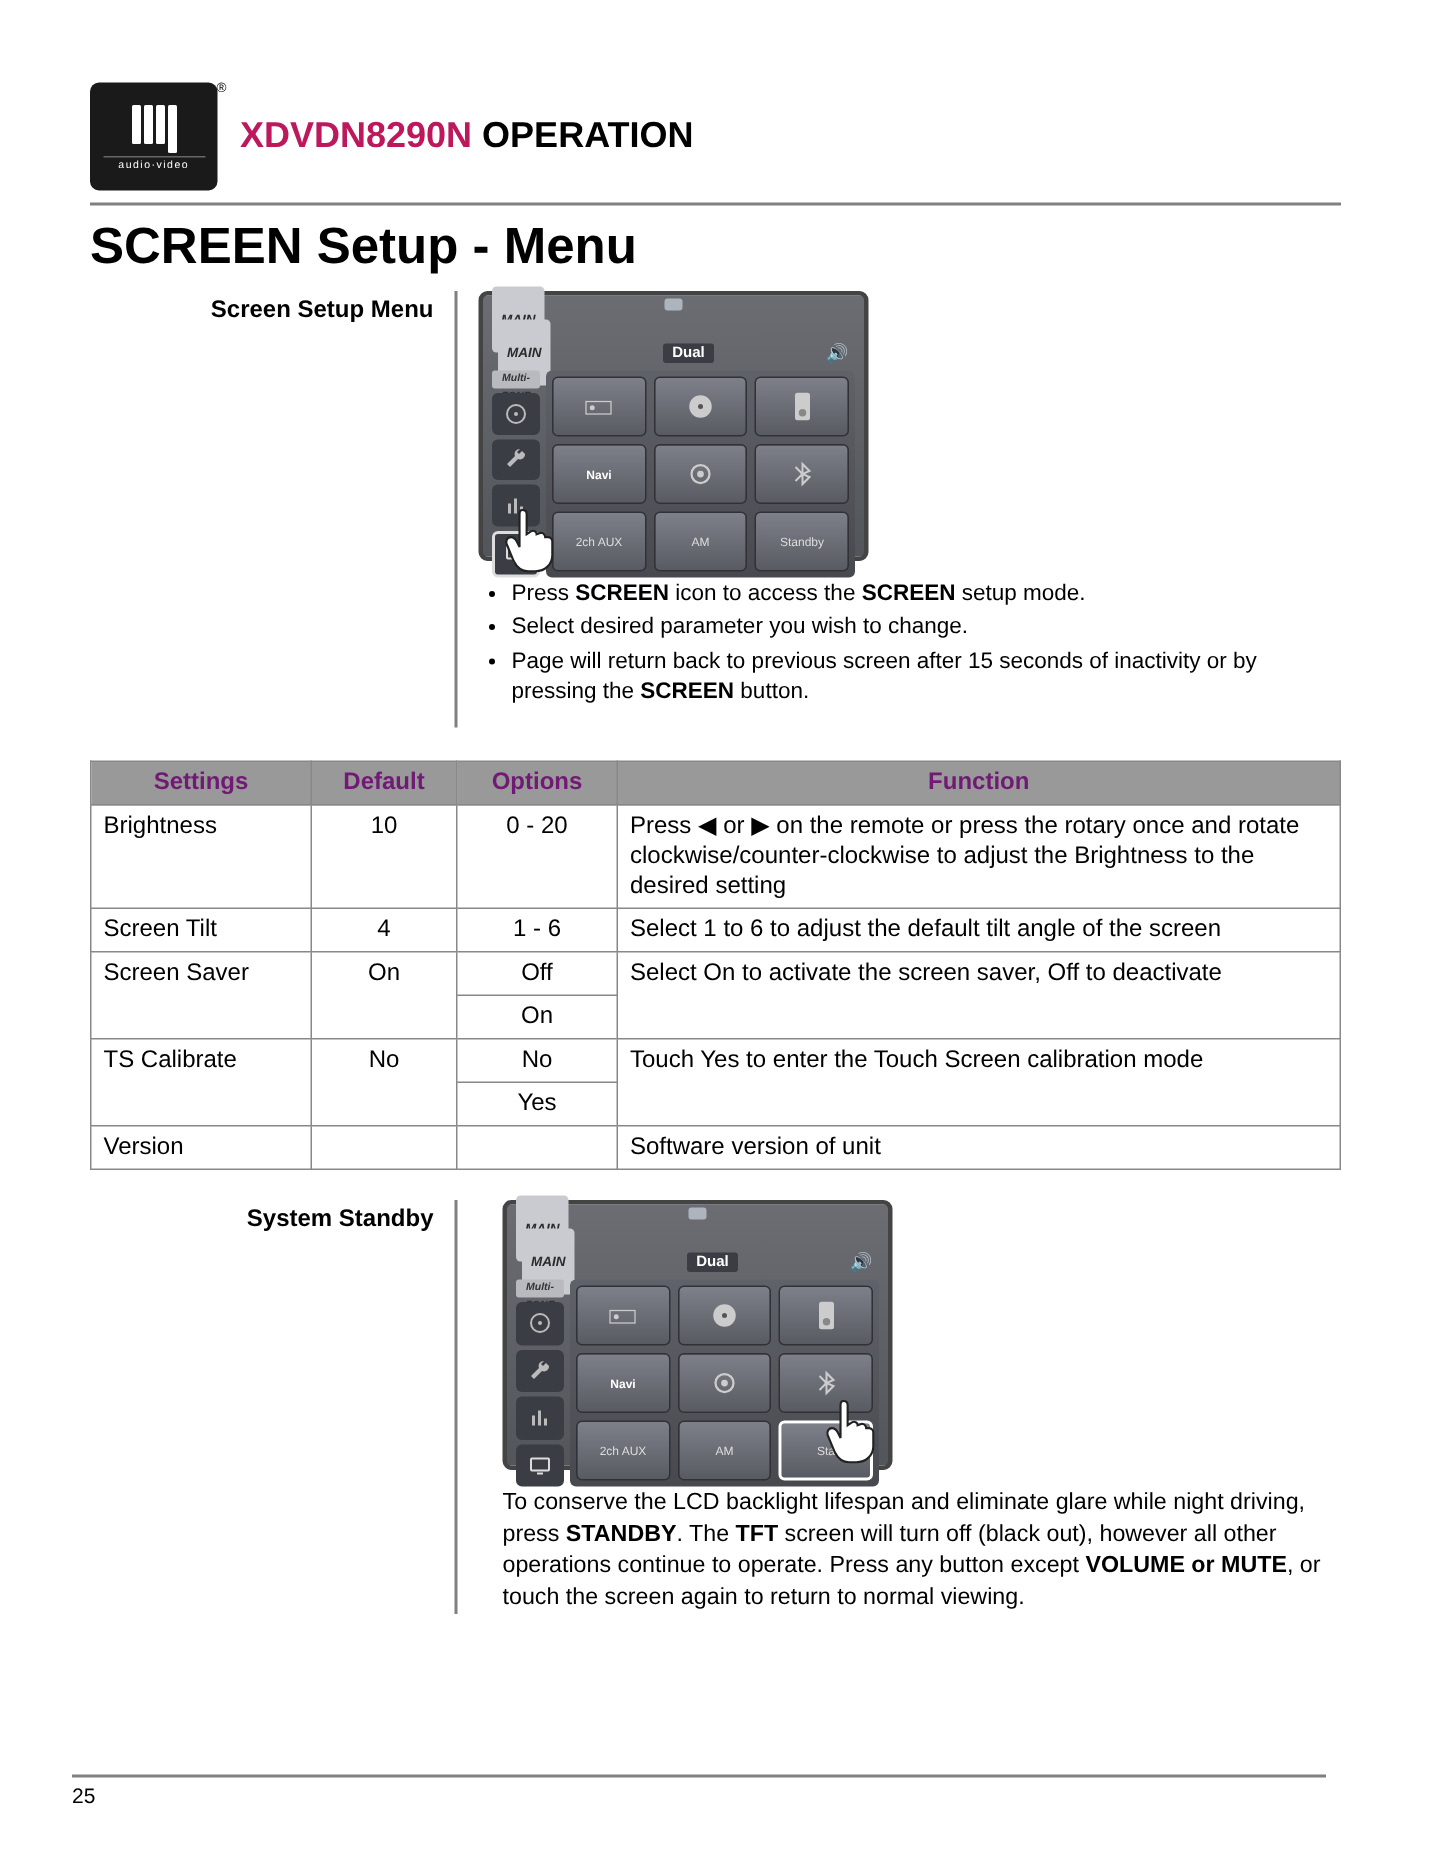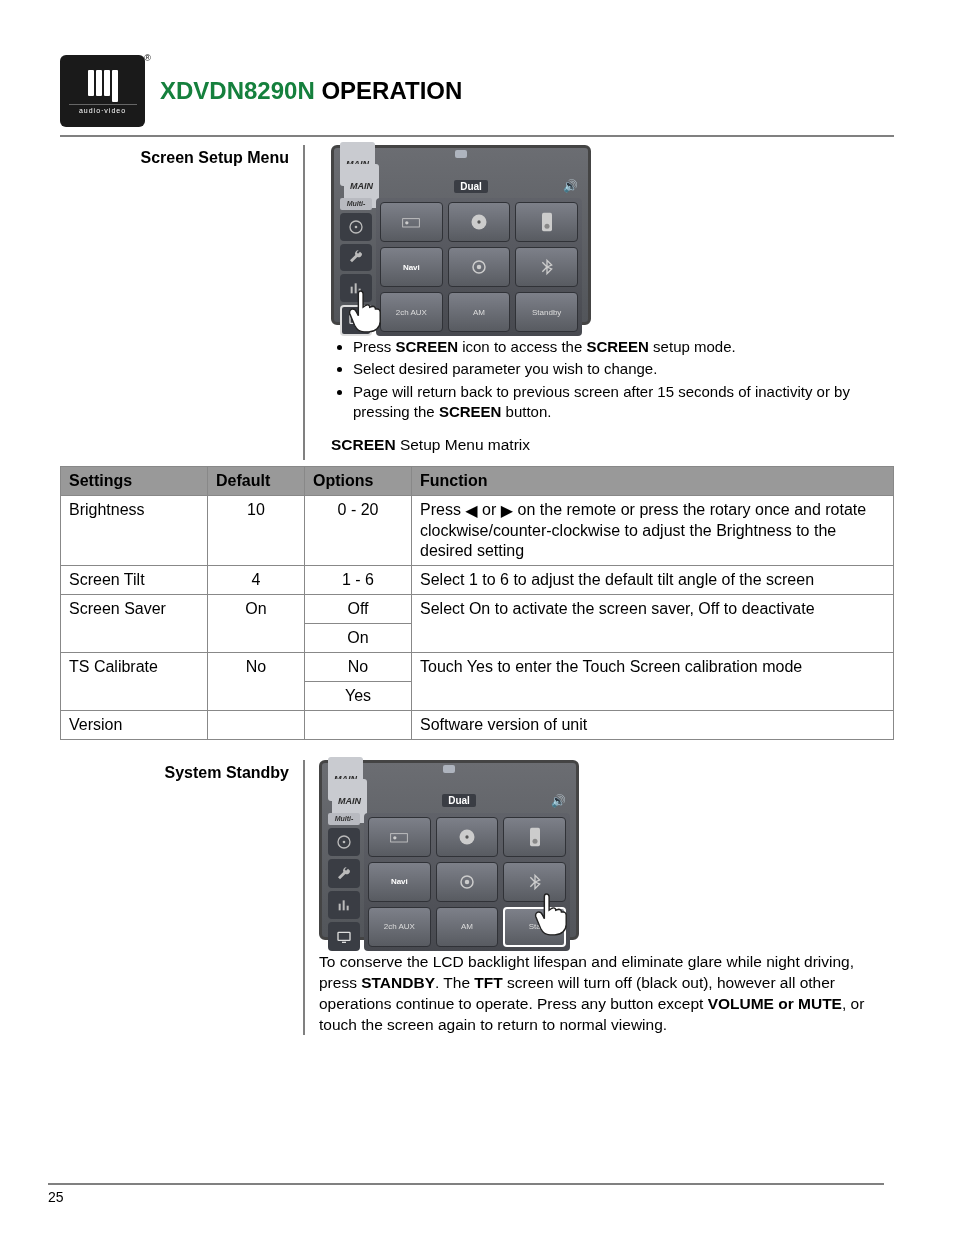--- a/index.html
+++ b/index.html
@@ -61,35 +61,35 @@
   .logo-reg {
     position: absolute;
     top: -2px;
     right: -6px;
     font-size: 9px;
   }
   .header-title {
     font-size: 24px;
     font-weight: bold;
   }
-  .model { color: #15803d; }
+  .model { color: #be185d; }
   .hr {
     border: none;
     border-top: 2px solid #808080;
     margin: 0 0 8px 0;
   }
   .section-title {
     font-size: 34px;
     font-weight: bold;
     margin: 0 0 10px 0;
   }
   .two-col {
     display: flex;
-    gap: 12px;
-    margin-bottom: 6px;
+    gap: 0;
+    margin-bottom: 22px;
   }
   .col-label {
     width: 245px;
     min-width: 245px;
     text-align: right;
     font-weight: bold;
     font-size: 16px;
     padding-right: 14px;
     padding-top: 4px;
     box-sizing: border-box;
@@ -135,23 +135,23 @@
   .cell{background:linear-gradient(180deg,#7d8089,#585b61);border:1px solid #303237;border-radius:4px;display:flex;flex-direction:column;align-items:center;justify-content:center;font-size:8px;color:#ddd;}
   .cell.navi{font-weight:bold;color:#fff;}
   .hand{position:absolute;width:38px;height:48px;}
   .hand svg{width:100%;height:100%;}
   .instrux{list-style:disc;padding-left:22px;margin:0 0 14px 0;font-size:15px;line-height:1.35;}
   .instrux li{margin-bottom:2px;}
   .instrux b{font-weight:bold;}
   .subhead{font-size:15.5px;margin-bottom:6px;}
   table.matrix{width:100%;border-collapse:collapse;font-size:16px;margin-bottom:20px;}
   table.matrix th, table.matrix td{border:1px solid #888;padding:4px 8px;text-align:left;vertical-align:top;line-height:1.25;}
-  table.matrix th{background:#999;color:#000000;font-weight:bold;}
+  table.matrix th{background:#999;color:#701a75;font-weight:bold;text-align:center;}
   table.matrix td.center{text-align:center;}
-  .footer-row{display:flex;gap:0;}
+  .footer-row{display:flex;gap:16px;}
   .footer-label{width:245px;min-width:245px;text-align:right;font-weight:bold;font-size:16px;padding-right:14px;padding-top:4px;box-sizing:border-box;border-right:2px solid #808080;}
   .footer-content{flex:1;padding-left:14px;}
   .desc{font-size:15.5px;line-height:1.35;margin-top:6px;}
   .tri{display:inline-block;vertical-align:middle;}
   .pagenum{position:absolute;bottom:30px;left:48px;font-size:14px;border-top:2px solid #808080;width:836px;padding-top:4px;}
 </style>
 </head>
 <body>
 
 <div class="page">
@@ -170,20 +170,21 @@
       <div class="logo-sub">audio·video</div>
     </div>
     <div class="header-title">
       <span class="model">XDVDN8290N</span>
       <span>OPERATION</span>
     </div>
   </div>
 
   <hr class="hr">
 
+  <h1 class="section-title">SCREEN Setup - Menu</h1>
 
   <div class="two-col">
     <div class="col-label">Screen Setup Menu</div>
     <div class="col-content">
 
       <div class="device">
         <div class="indicator"></div>
         <div class="dev-top-row">
           <span class="tab-main">MAIN</span>
         </div>
@@ -266,23 +267,20 @@
       <ul class="instrux">
         <li>
           <span>Press </span><b>SCREEN</b><span> icon to access the </span><b>SCREEN</b><span> setup mode.</span>
         </li>
         <li>Select desired parameter you wish to change.</li>
         <li>
           <span>Page will return back to previous screen after 15 seconds of inactivity or by pressing the </span><b>SCREEN</b><span> button.</span>
         </li>
       </ul>
 
-      <div class="subhead">
-        <b>SCREEN</b><span> Setup Menu matrix</span>
-      </div>
     </div>
   </div>
 
   <table class="matrix">
     <thead>
       <tr>
         <th style="width:130px">Settings</th>
         <th style="width:80px">Default</th>
         <th style="width:90px">Options</th>
         <th>Function</th>

